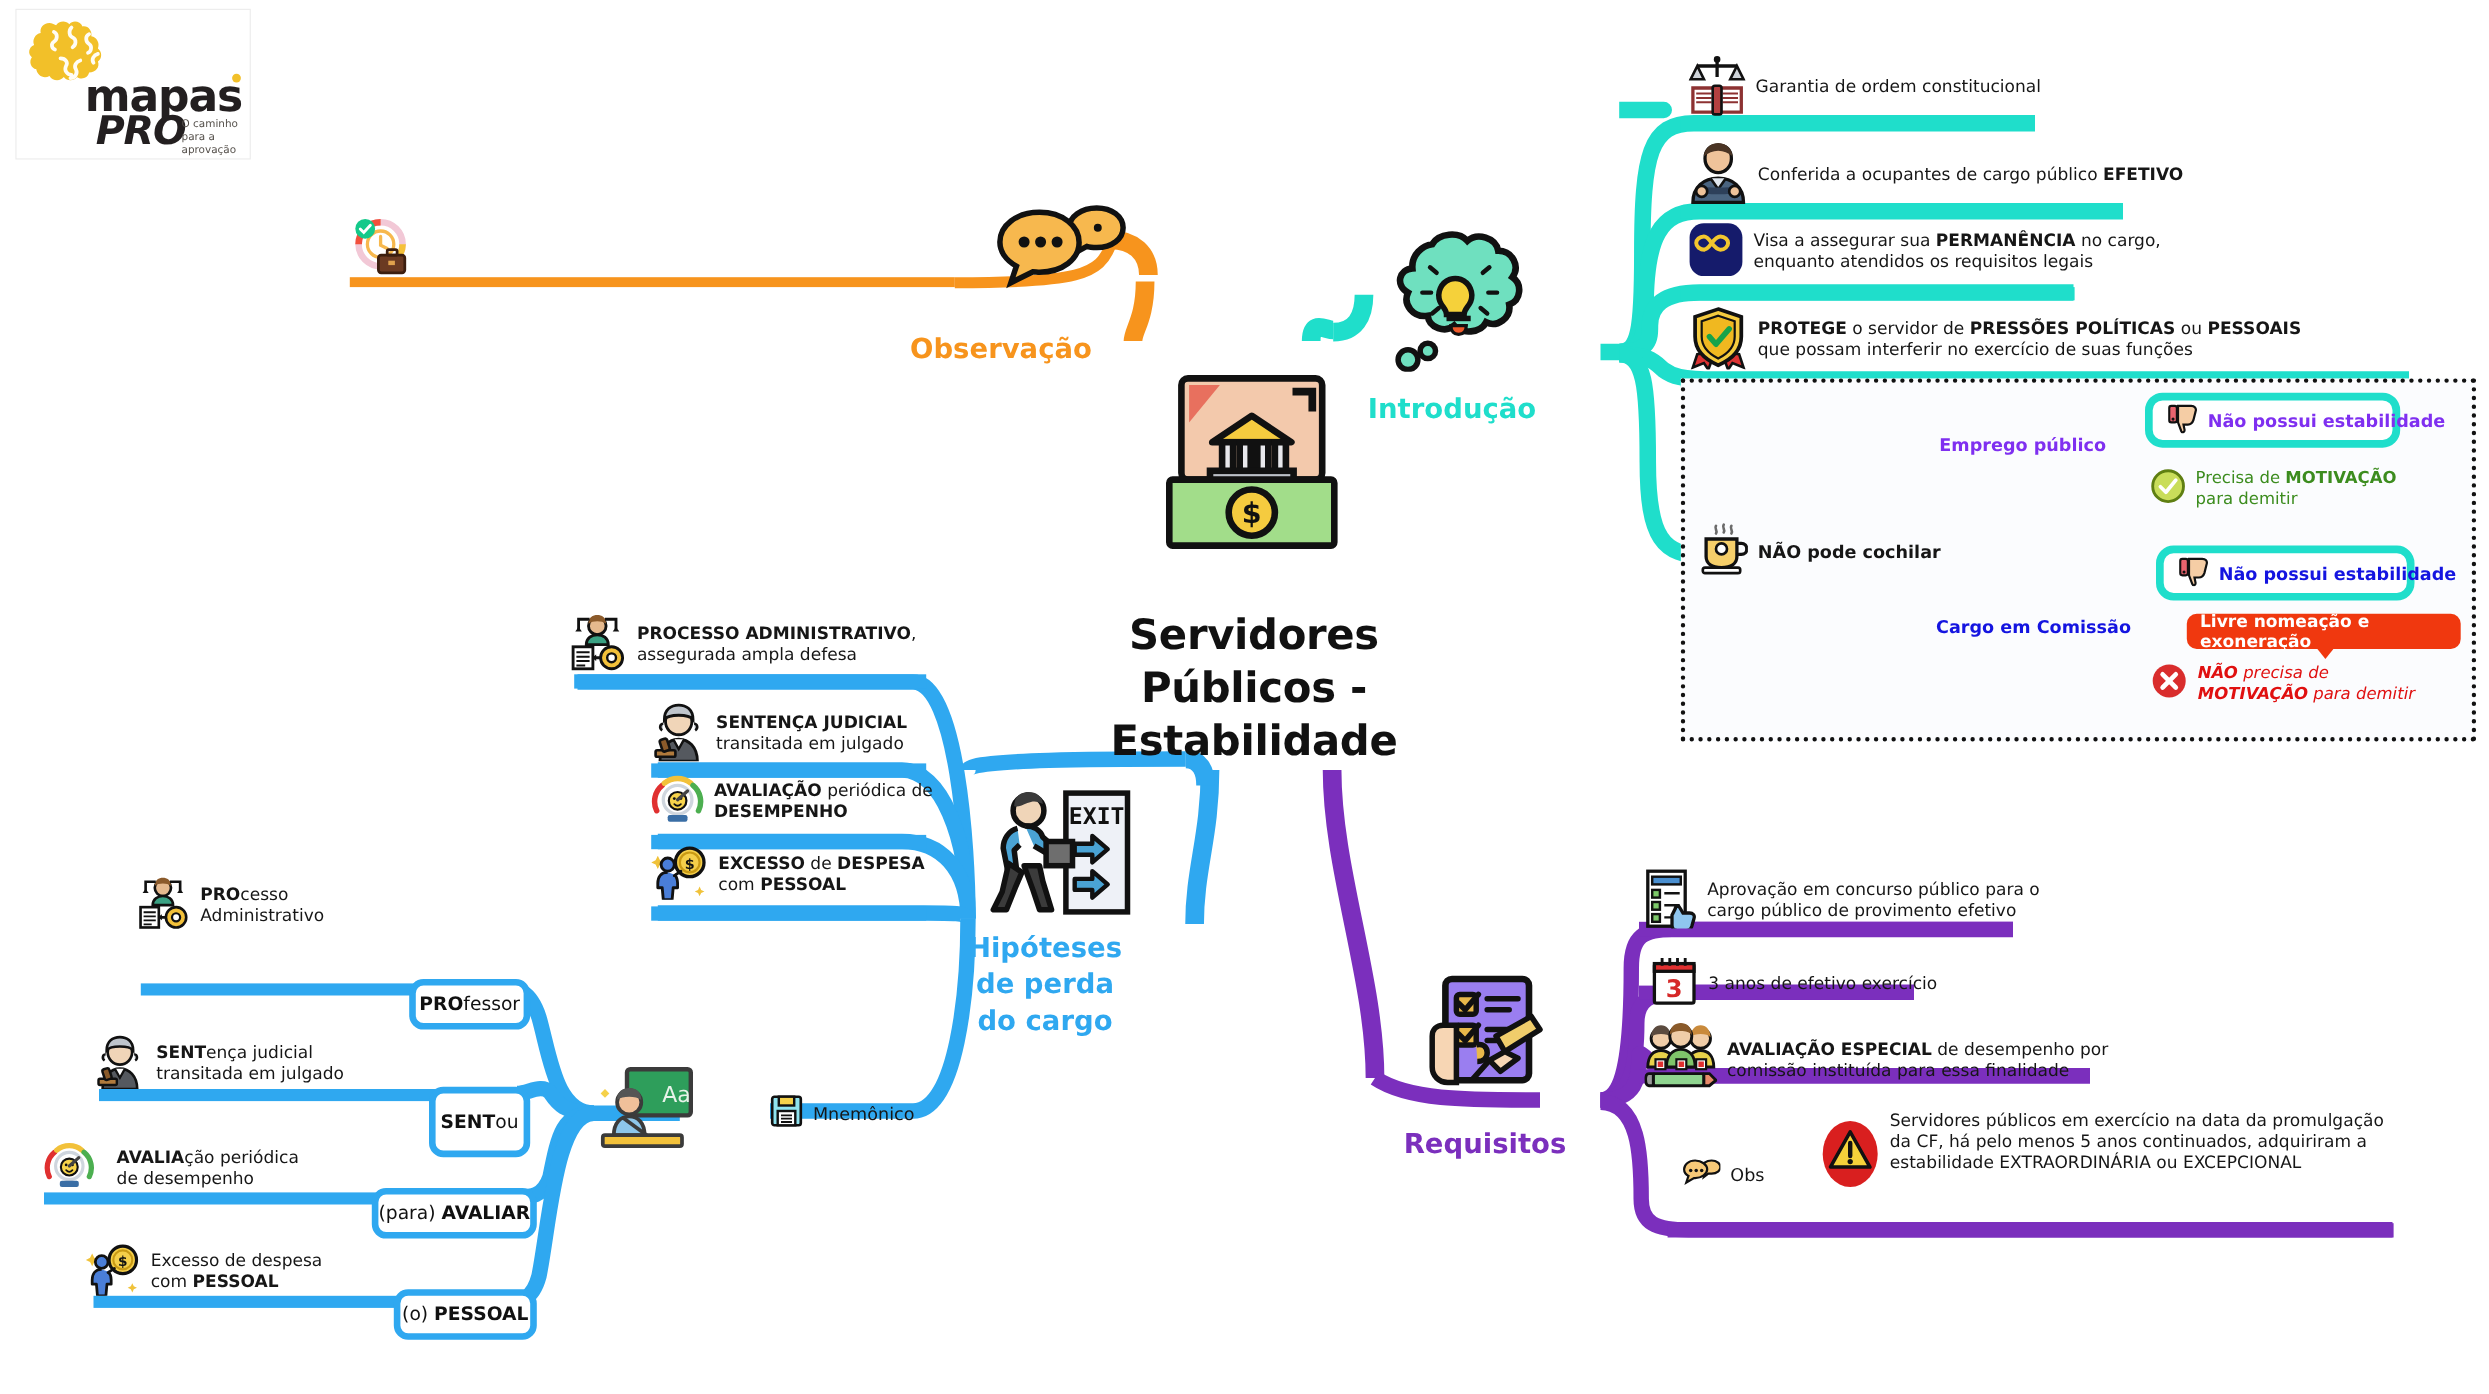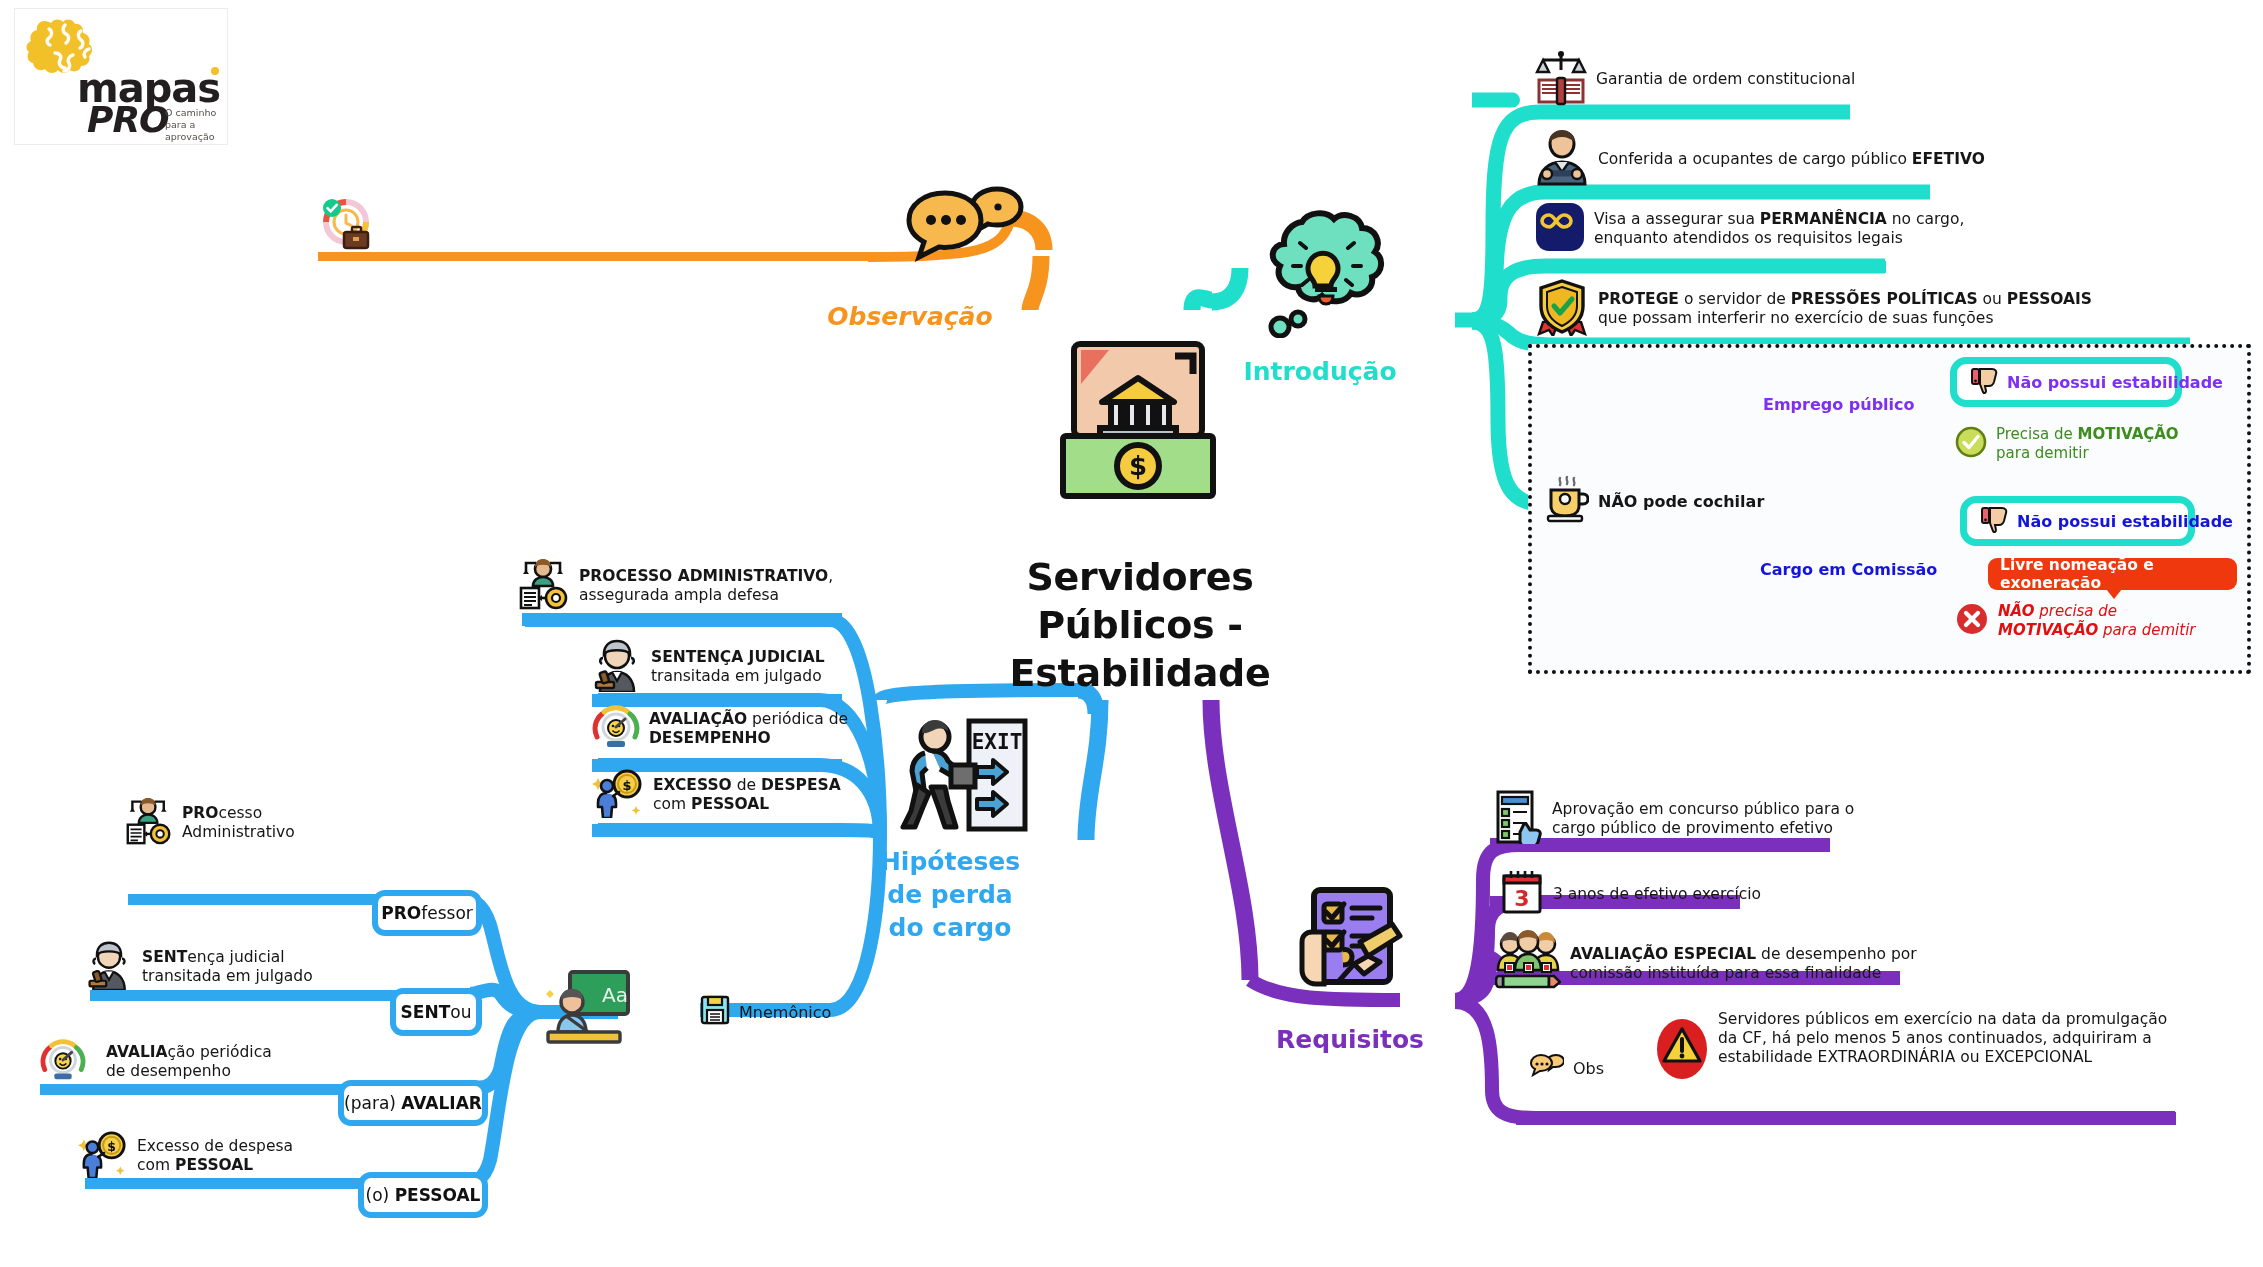--- a/index.html
+++ b/index.html
@@ -24,21 +24,21 @@
   .node .txt b{font-weight:bold;}
   .ico{flex:0 0 auto;display:block;}
 
   
   #central-icon{left:1055px;top:340px;width:166px;height:160px;}
   #central-title{left:1000px;top:553px;width:280px;text-align:center;font-size:38px;line-height:48px;
      font-weight:bold;color:#111;letter-spacing:-0.3px;}
 
   
   .branch-cap{position:absolute;font-weight:bold;text-align:center;line-height:34px;}
-  #cap-obs{left:790px;top:300px;width:240px;font-size:25px;color:#f7941d;font-style:italic;}
+  #cap-obs{left:790px;top:300px;width:240px;font-size:25px;color:#f7941d;}
   #cap-intro{left:1200px;top:355px;width:240px;font-size:25px;color:#1fdecb;}
   #cap-hip{left:840px;top:845px;width:220px;font-size:25px;color:#2fa8f0;line-height:33px;}
   #cap-req{left:1230px;top:1023px;width:240px;font-size:25px;color:#7b2fbd;}
 
   
   .pill{position:absolute;display:flex;align-items:center;justify-content:center;
         background:#fff;border-radius:13px;box-sizing:border-box;}
   .pill .ptxt{font-size:17px;color:#111;white-space:nowrap;}
   .pill-blue{border:6px solid #2fa8f0;}
   .roundbox{position:absolute;display:flex;align-items:center;gap:8px;background:#fff;
@@ -503,21 +503,21 @@
     <path d="M21 32c0-8 5-11 11-11s11 3 11 11c-5-4-17-4-22 0z" fill="#555"></path>
     <path d="M18 64c0-11 6-17 14-17s14 6 14 17z" fill="#8dc6ea" stroke="#3b3b3b" stroke-width="3.4"></path>
     <path d="M26 48l22 16" stroke="#3b3b3b" stroke-width="3.4"></path>
     <rect x="8" y="64" width="72" height="10" rx="2" fill="#f2c13a" stroke="#3b3b3b" stroke-width="3.4"></rect>
   </svg>
 </div>
 
 <div class="pill pill-blue" style="left:372px;top:890px;width:110px;height:46px;">
   <span class="ptxt"><b>PRO</b><span>fessor</span></span>
 </div>
-<div class="pill pill-blue" style="left:390px;top:988px;width:92px;height:48px;">
+<div class="pill pill-blue" style="left:390px;top:988px;width:92px;height:64px;">
   <span class="ptxt"><b>SENT</b><span>ou</span></span>
 </div>
 <div class="pill pill-blue" style="left:338px;top:1080px;width:150px;height:46px;">
   <span class="ptxt"><span>(para) </span><b>AVALIAR</b></span>
 </div>
 <div class="pill pill-blue" style="left:358px;top:1172px;width:130px;height:46px;">
   <span class="ptxt"><span>(o) </span><b>PESSOAL</b></span>
 </div>
 
 <div class="node" style="left:125px;top:797px;">

